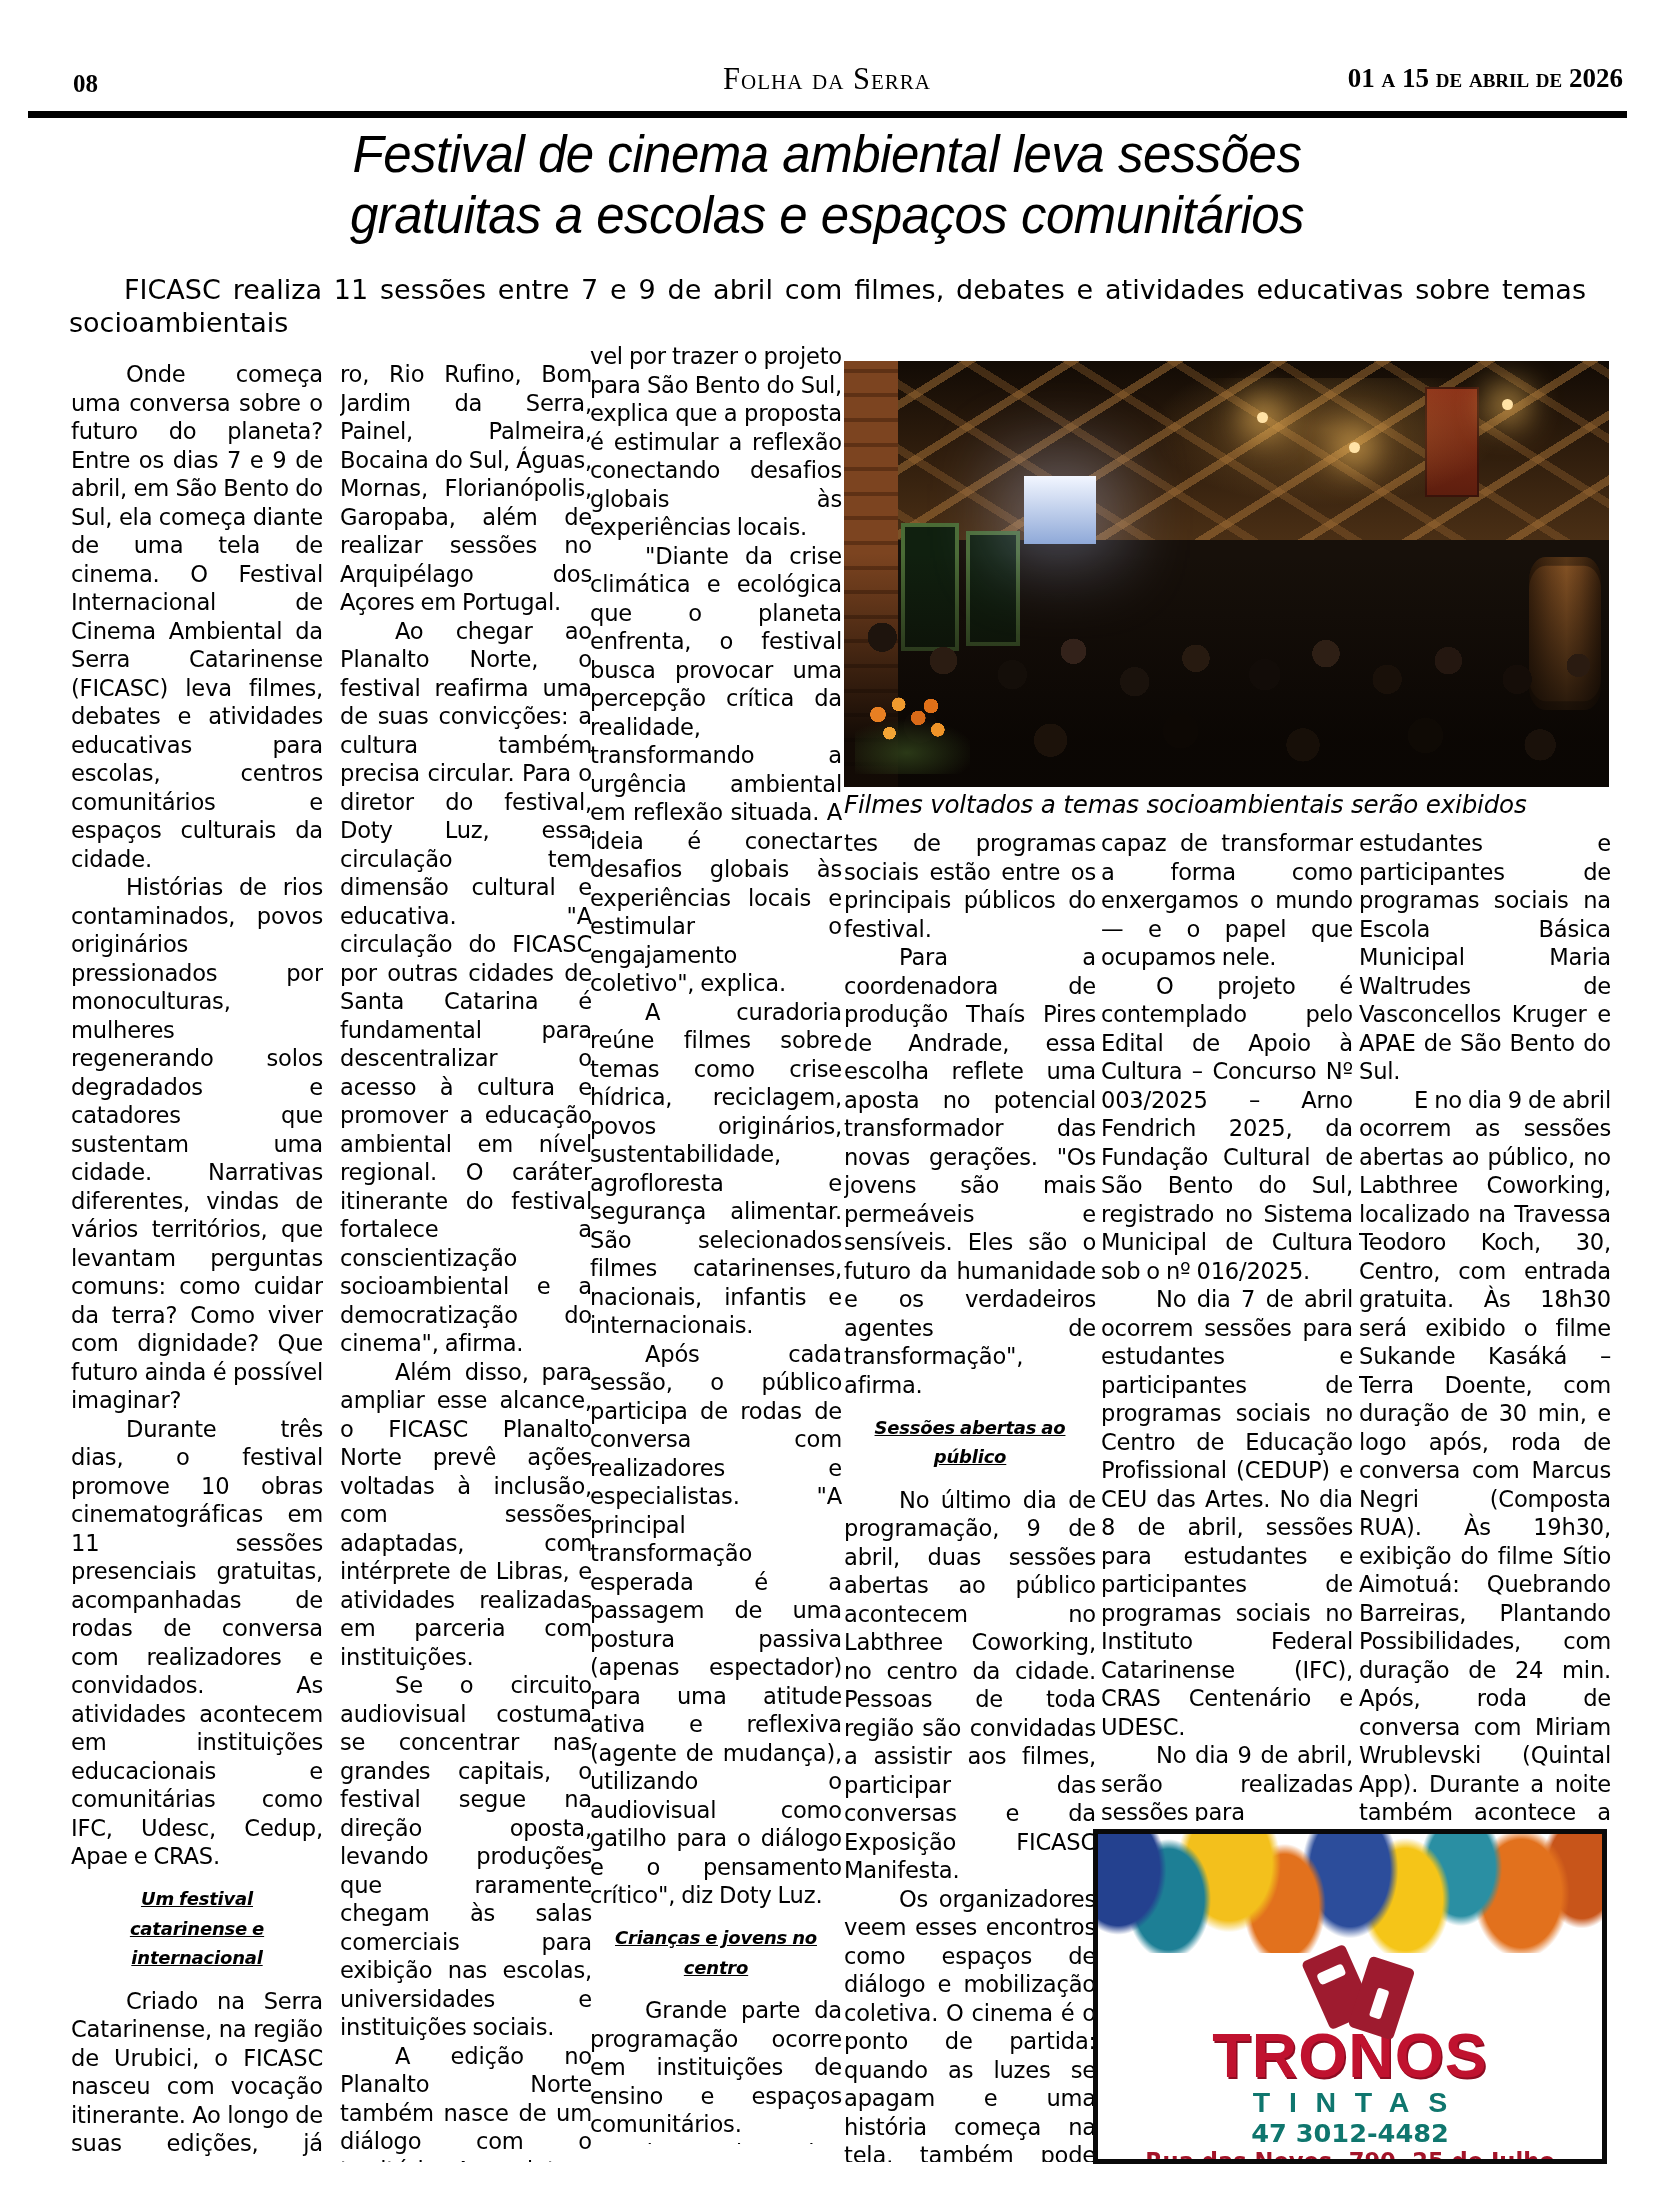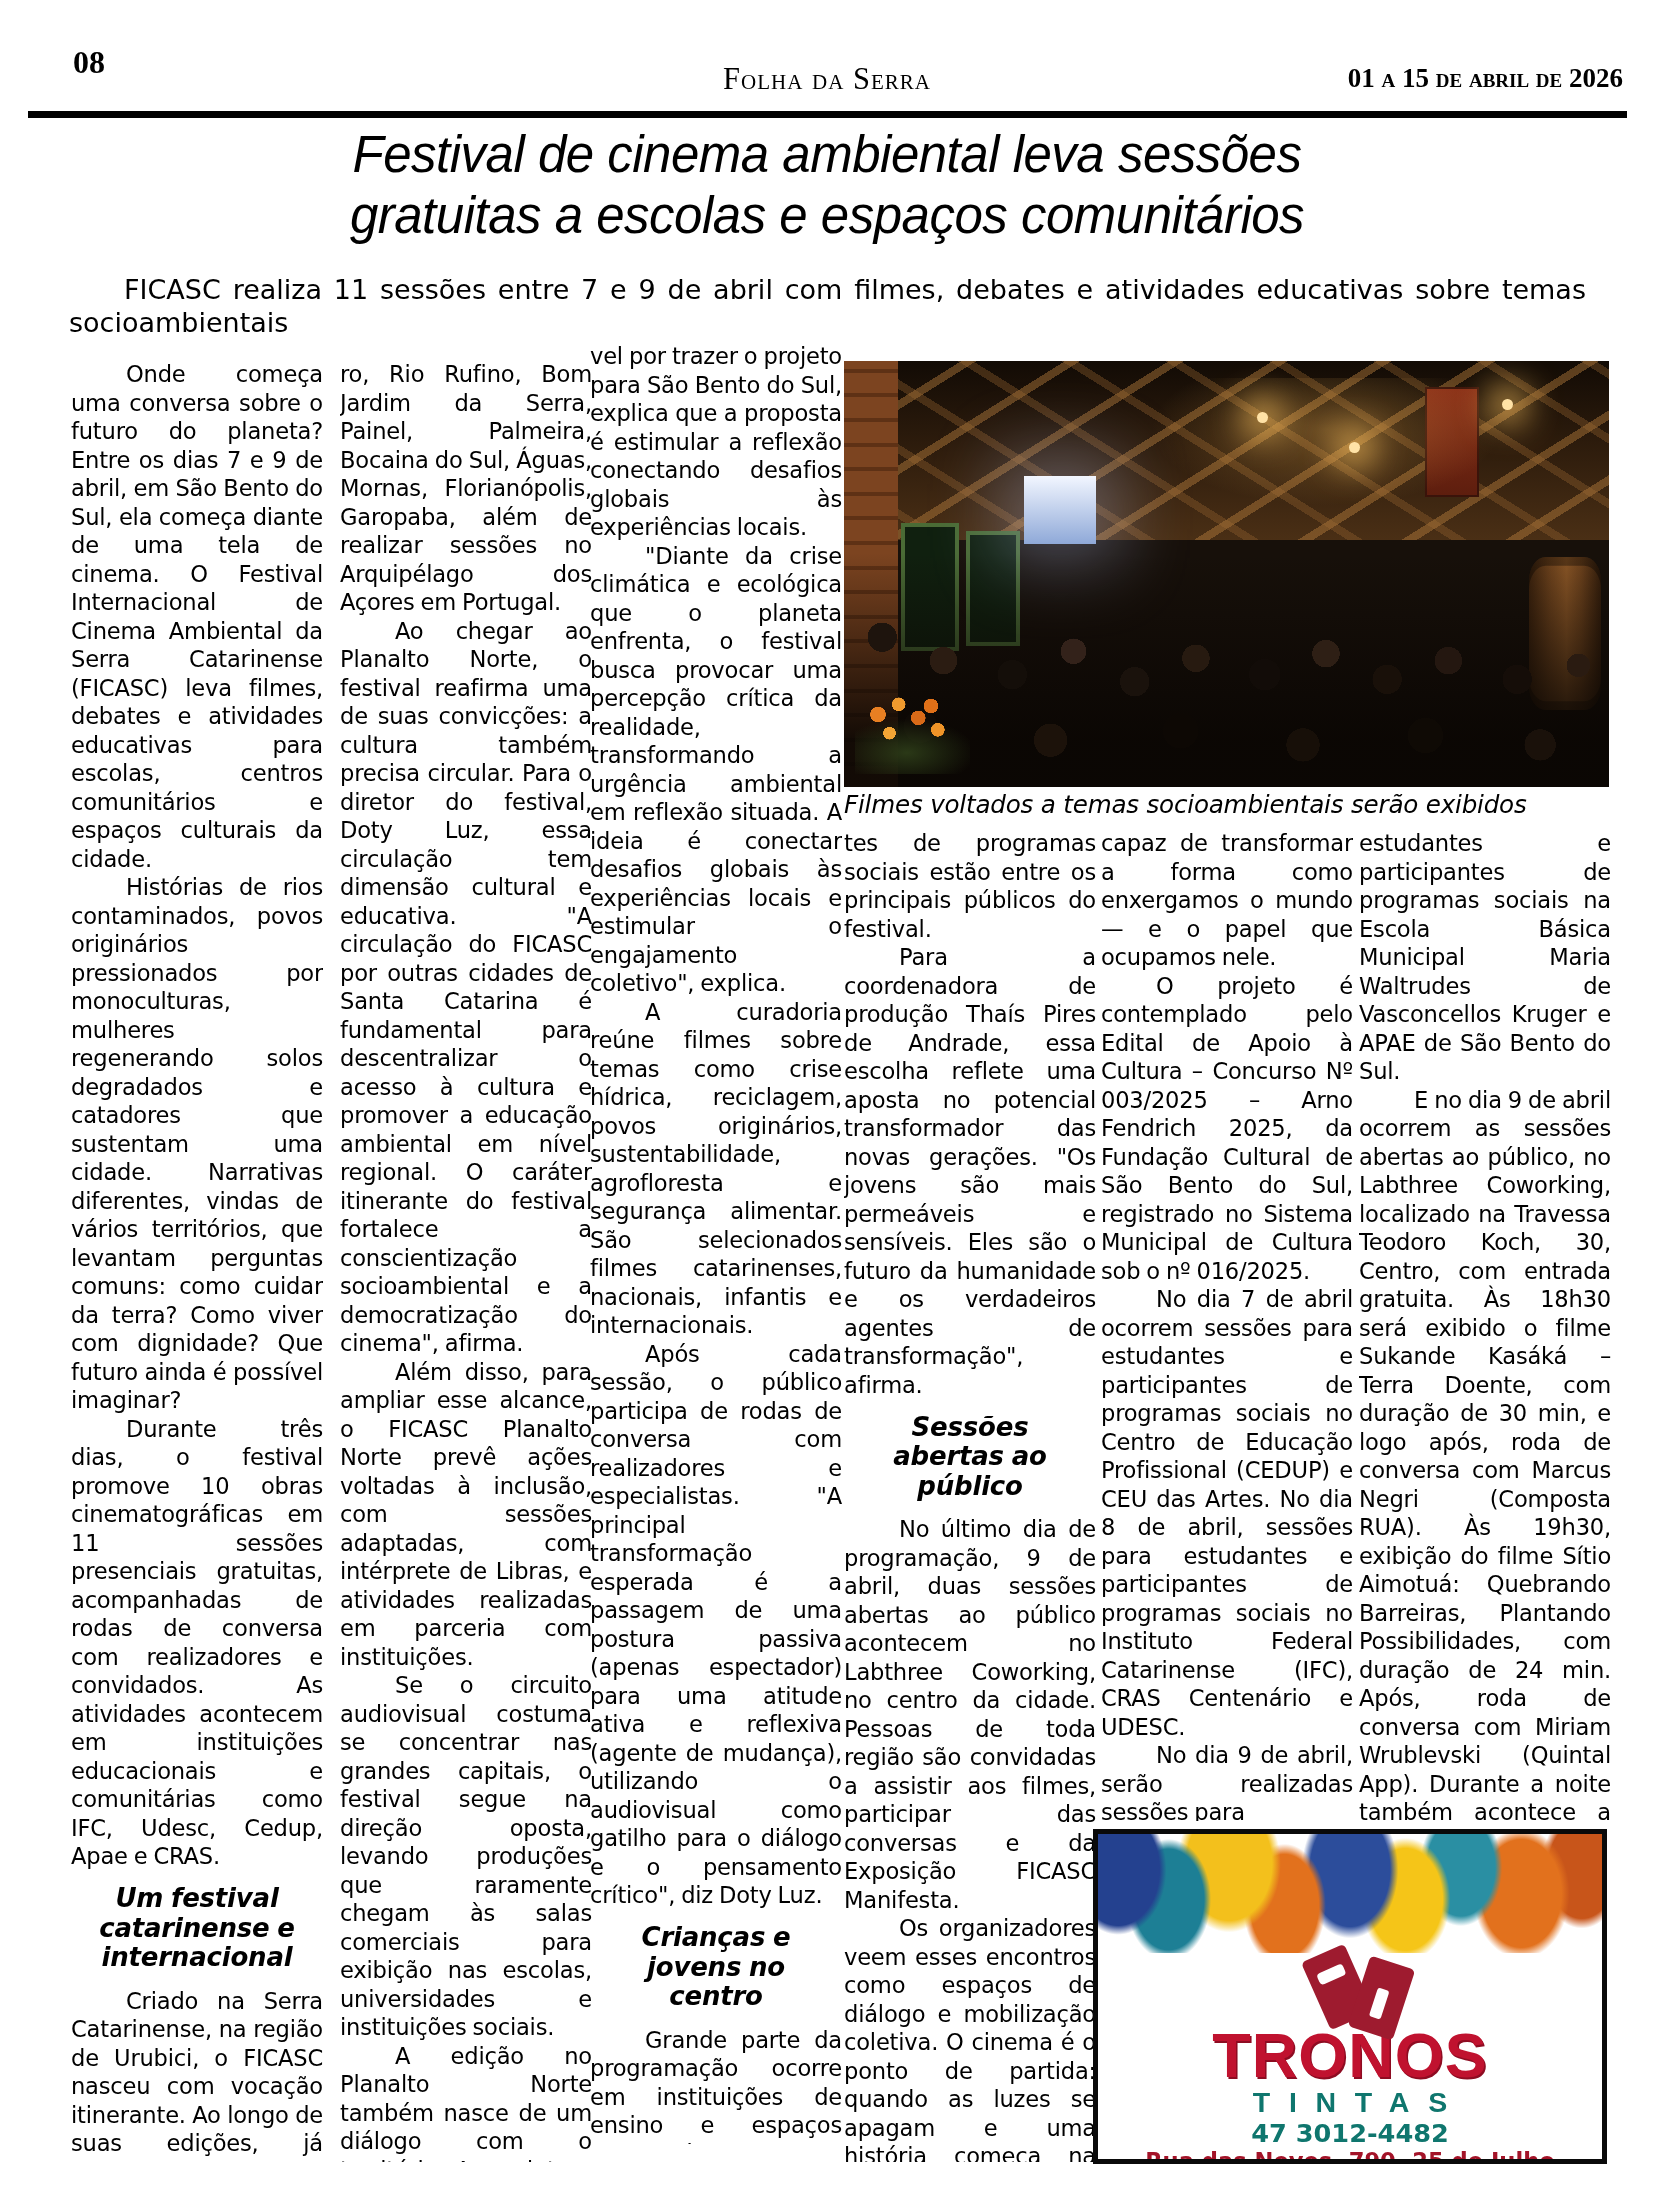--- a/index.html
+++ b/index.html
@@ -1,41 +1,41 @@
 <!DOCTYPE html>
 <html lang="pt" style="font-size:7.9px"><head>
 <meta charset="utf-8">
 <style>
   html,body{margin:0;padding:0;background:#e8e8e8;}
   #page{position:relative;width:1654px;height:2205px;background:#ffffff;overflow:hidden;
         font-family:"DejaVu Sans",sans-serif;color:#000;}
 
   
-  .page-number{position:absolute;left:73px;top:44px;font-family:"Liberation Serif",serif;
-        font-weight:bold;font-size:32px;}
+  .page-number{position:absolute;left:73px;top:70px;font-family:"Liberation Serif",serif;
+        font-weight:bold;font-size:25px;}
   .masthead{position:absolute;left:0;right:0;top:62px;text-align:center;
         font-family:"Liberation Serif",serif;font-variant:small-caps;font-size:30.5px;letter-spacing:1px;}
   .edition-date{position:absolute;right:31px;top:63px;font-family:"Liberation Serif",serif;
         font-variant:small-caps;font-weight:bold;font-size:27px;}
   .rule{position:absolute;left:27.5px;right:27.5px;top:111px;height:6.9px;background:#000;}
 
   
   .headline{position:absolute;left:79px;right:79px;top:124px;text-align:center;
         font-family:"Liberation Sans",sans-serif;font-style:italic;font-size:51px;
         line-height:61px;letter-spacing:-0.5px;}
   .deck{position:absolute;left:69px;width:1517px;top:273px;font-size:27px;line-height:33px;
         text-align:justify;text-indent:55px;}
 
   
   .col{position:absolute;width:252px;font-size:22.6px;line-height:28.5px;text-align:justify;
         overflow:hidden;letter-spacing:-0.2px;word-spacing:-1px;}
   .col p{margin:0;}
   .col p.indent{text-indent:55px;}
-  .col h3.subhead{font-weight:bold;font-style:italic;text-align:center;font-size:26px;
-        line-height:29.5px;margin:13.8px 14.7px;}
+  .col h3.subhead{font-weight:bold;font-style:italic;text-align:center;font-size:18px;
+        line-height:29.5px;margin:13.8px 14.7px;text-decoration:underline;}
   #col1{left:71px;top:360px;height:1802px;}
   #col2{left:340px;top:360px;height:1802px;}
   #col3{left:590px;top:342px;height:1802px;}
   #col4{left:844px;top:829px;height:1333px;}
   #col5{left:1101px;top:829px;height:992px;}
   #col6{left:1359px;top:829px;height:992px;}
 
   
   #photo{position:absolute;left:844px;top:361px;width:765px;height:426px;background:#17100a;overflow:hidden;}
   .ph-roof{position:absolute;left:0;top:0;width:100%;height:42%;

